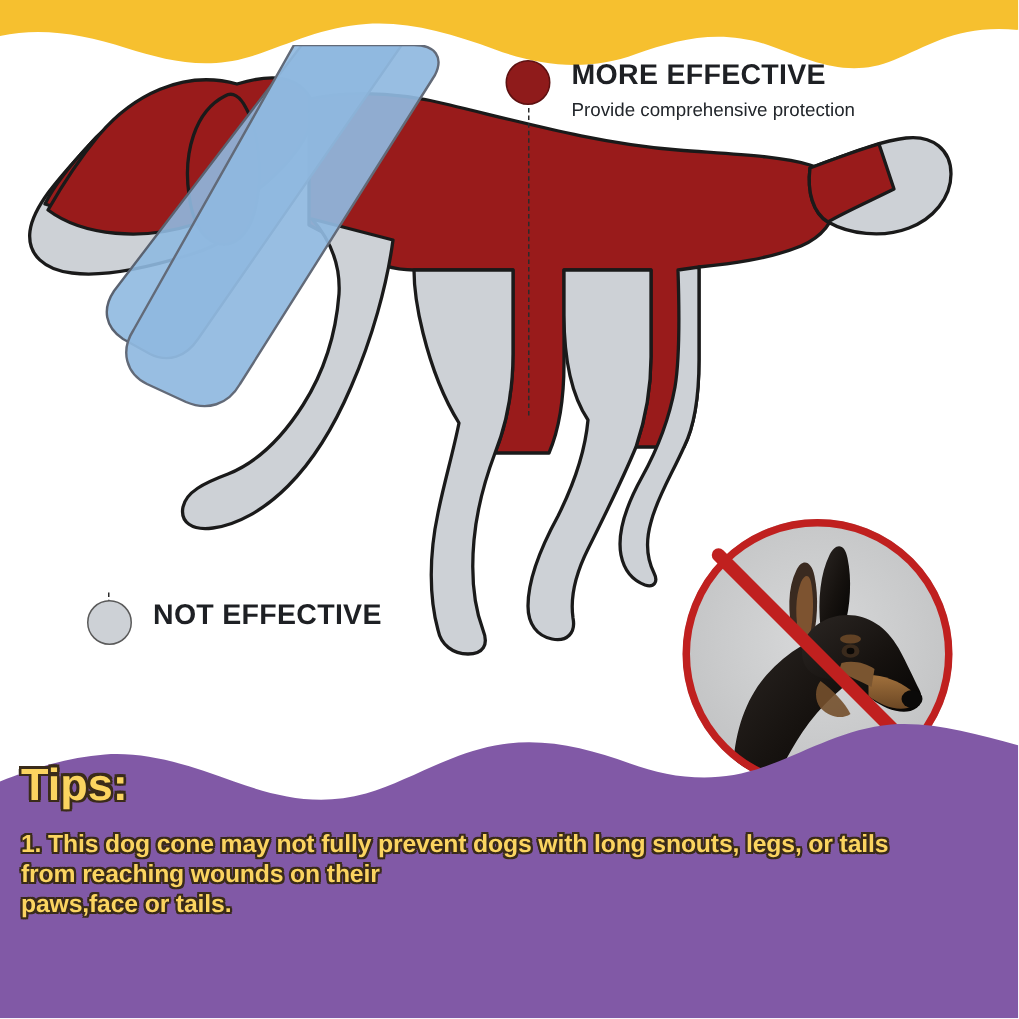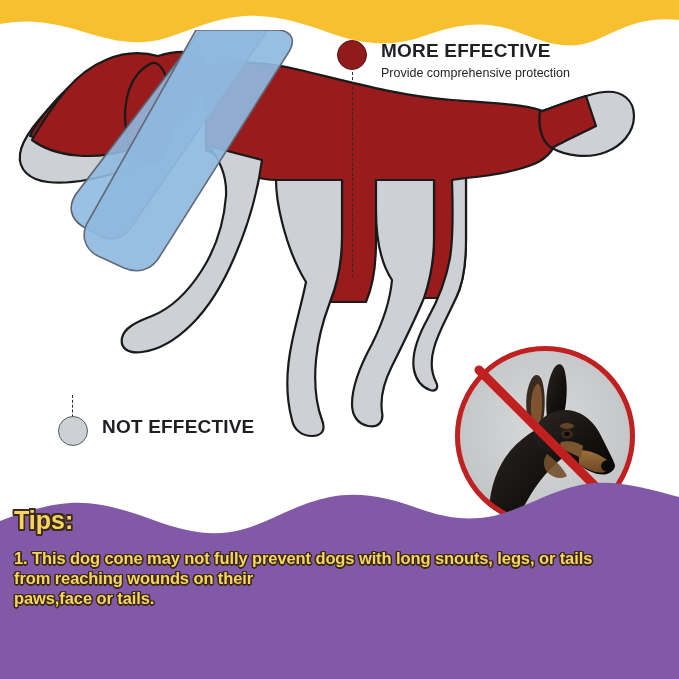--- a/index.html
+++ b/index.html
@@ -45,21 +45,21 @@
   .callout-sub{
     font-size:12.5px;
     font-weight:normal;
     color:#22262b;
     line-height:1.28;
     margin-top:4px;
     white-space:pre-line;
   }
 
   #callout-more{ top:40px; left:337px; }
-  #callout-not{ top:416px; left:58px;text-align:right; }
+  #callout-not{ top:400px; left:58px;text-align:right; }
 
   
   .leader{ position:absolute; border-left:1.6px dashed #2b2b2b; }
   #leader-more{ left:352px; top:72px; height:205px; }
   #leader-not{ left:72px; top:395px; height:32px; }
 
   
   .photo-circle{
     position:absolute;
     left:455px; top:346px;
@@ -84,21 +84,21 @@
 
   
   .tips{
     position:absolute;
     left:0; bottom:0;
     width:679px; height:180px;
     padding:8px 14px 0 14px;
     z-index:5;
   }
   .tips-heading{
-    font-size:25px;
+    font-size:30px;
     font-weight:bold;
     color:#fbd460;
     -webkit-text-stroke:0px;
     text-shadow:
       -1.6px -1.6px 0 #3a2b1a,  1.6px -1.6px 0 #3a2b1a,
       -1.6px  1.6px 0 #3a2b1a,  1.6px  1.6px 0 #3a2b1a,
        0px -1.8px 0 #3a2b1a,    0px  1.8px 0 #3a2b1a,
       -1.8px  0px 0 #3a2b1a,    1.8px  0px 0 #3a2b1a;
     line-height:1.1;
     margin-bottom:4px;

